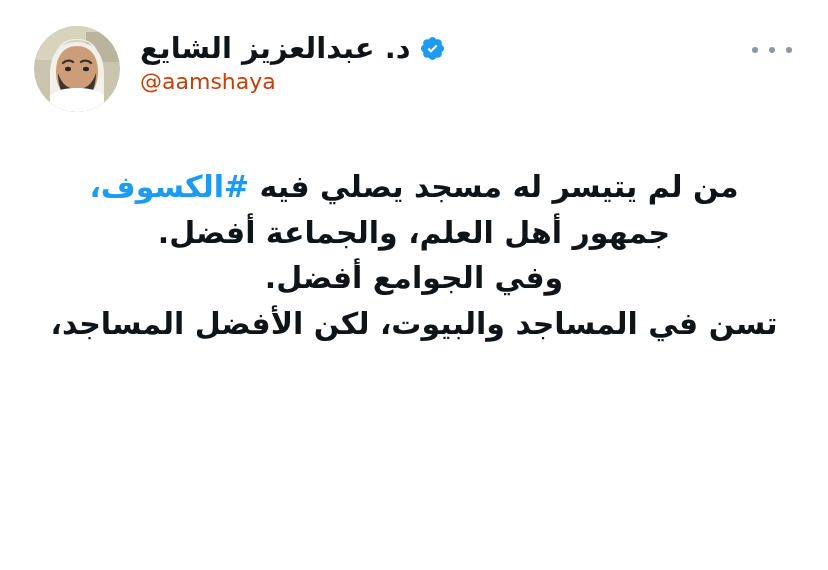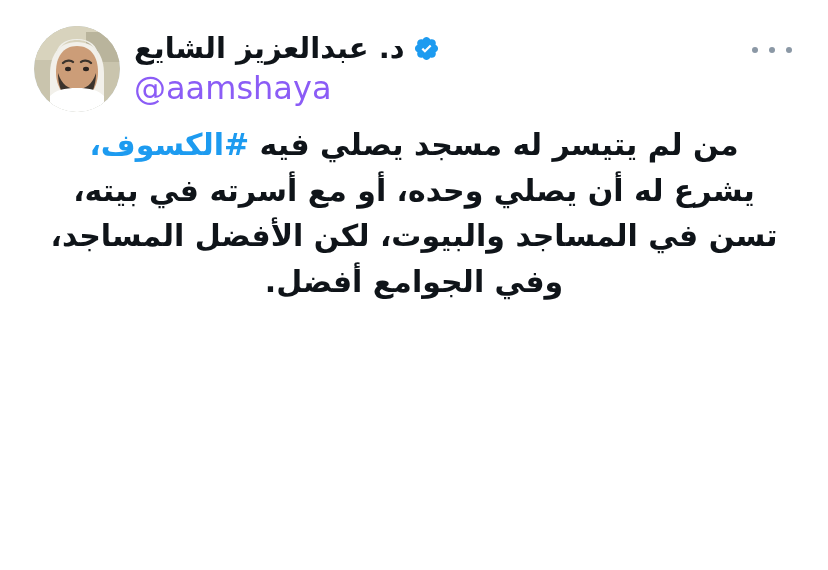--- a/index.html
+++ b/index.html
@@ -55,21 +55,21 @@
   .header-right {
     display: flex;
     flex-direction: row;
     align-items: flex-start;
   }
   .name-block {
     display: flex;
     flex-direction: column;
     align-items: flex-end;
     justify-content: flex-start;
-    margin-left: 14px;
+    margin-left: 20px;
     padding-top: 4px;
   }
   .display-name-row {
     display: flex;
     flex-direction: row-reverse;
     align-items: center;
     gap: 8px;
   }
   .display-name {
     font-size: 29px;
@@ -79,39 +79,40 @@
     white-space: nowrap;
   }
   .verified-badge {
     width: 27px;
     height: 27px;
     flex: 0 0 auto;
     display: block;
   }
   .handle {
     direction: ltr;
-    font-size: 32px;
-    color: #8b5cf6;
+    font-size: 22px;
+    color: #c2410c;
     line-height: 1.3;
     margin-top: 2px;
     white-space: nowrap;
     font-weight: 500;
   }
   .avatar {
     width: 86px;
     height: 86px;
     border-radius: 50%;
     overflow: hidden;
     flex: 0 0 auto;
     background: #cfd9de;
     position: relative;
   }
   .avatar svg { display: block; }
   
   .tweet-body {
+    margin-top: 42px;
     text-align: center;
     font-size: 30px;
     font-weight: bold;
     line-height: 1.52;
     color: #0f1419;
     direction: rtl;
     padding: 0 6px;
   }
   .tweet-body .line {
     display: block;
@@ -169,18 +170,18 @@
             <path d="M47 36 C49 34 54 34 57 37" stroke="#3b332c" stroke-width="2.4" fill="none" stroke-linecap="round"></path>
             <path d="M16 70 C22 64 30 62 43 62 C56 62 64 64 70 70 L70 86 L16 86 Z" fill="#ffffff"></path>
           </g>
         </svg>
       </div>
     </div>
   </div>
 
   <div class="tweet-body" id="tweet-text">
       <span class="line"><span>من لم يتيسر له مسجد يصلي فيه </span><span class="hashtag">#الكسوف،</span></span>
-      <span class="line"><span>يشرع له أن يصلي وحده، أو مع أسرته في بيته،</span></span>
+      <span class="line"><span>جمهور أهل العلم، والجماعة أفضل.</span></span>
+      <span class="line"><span>وفي الجوامع أفضل.</span></span>
       <span class="line"><span>تسن في المساجد والبيوت، لكن الأفضل المساجد،</span></span>
-      <span class="line"><span>وفي الجوامع أفضل.</span></span>
     </div>
 
 </div>
 
 </body></html>

